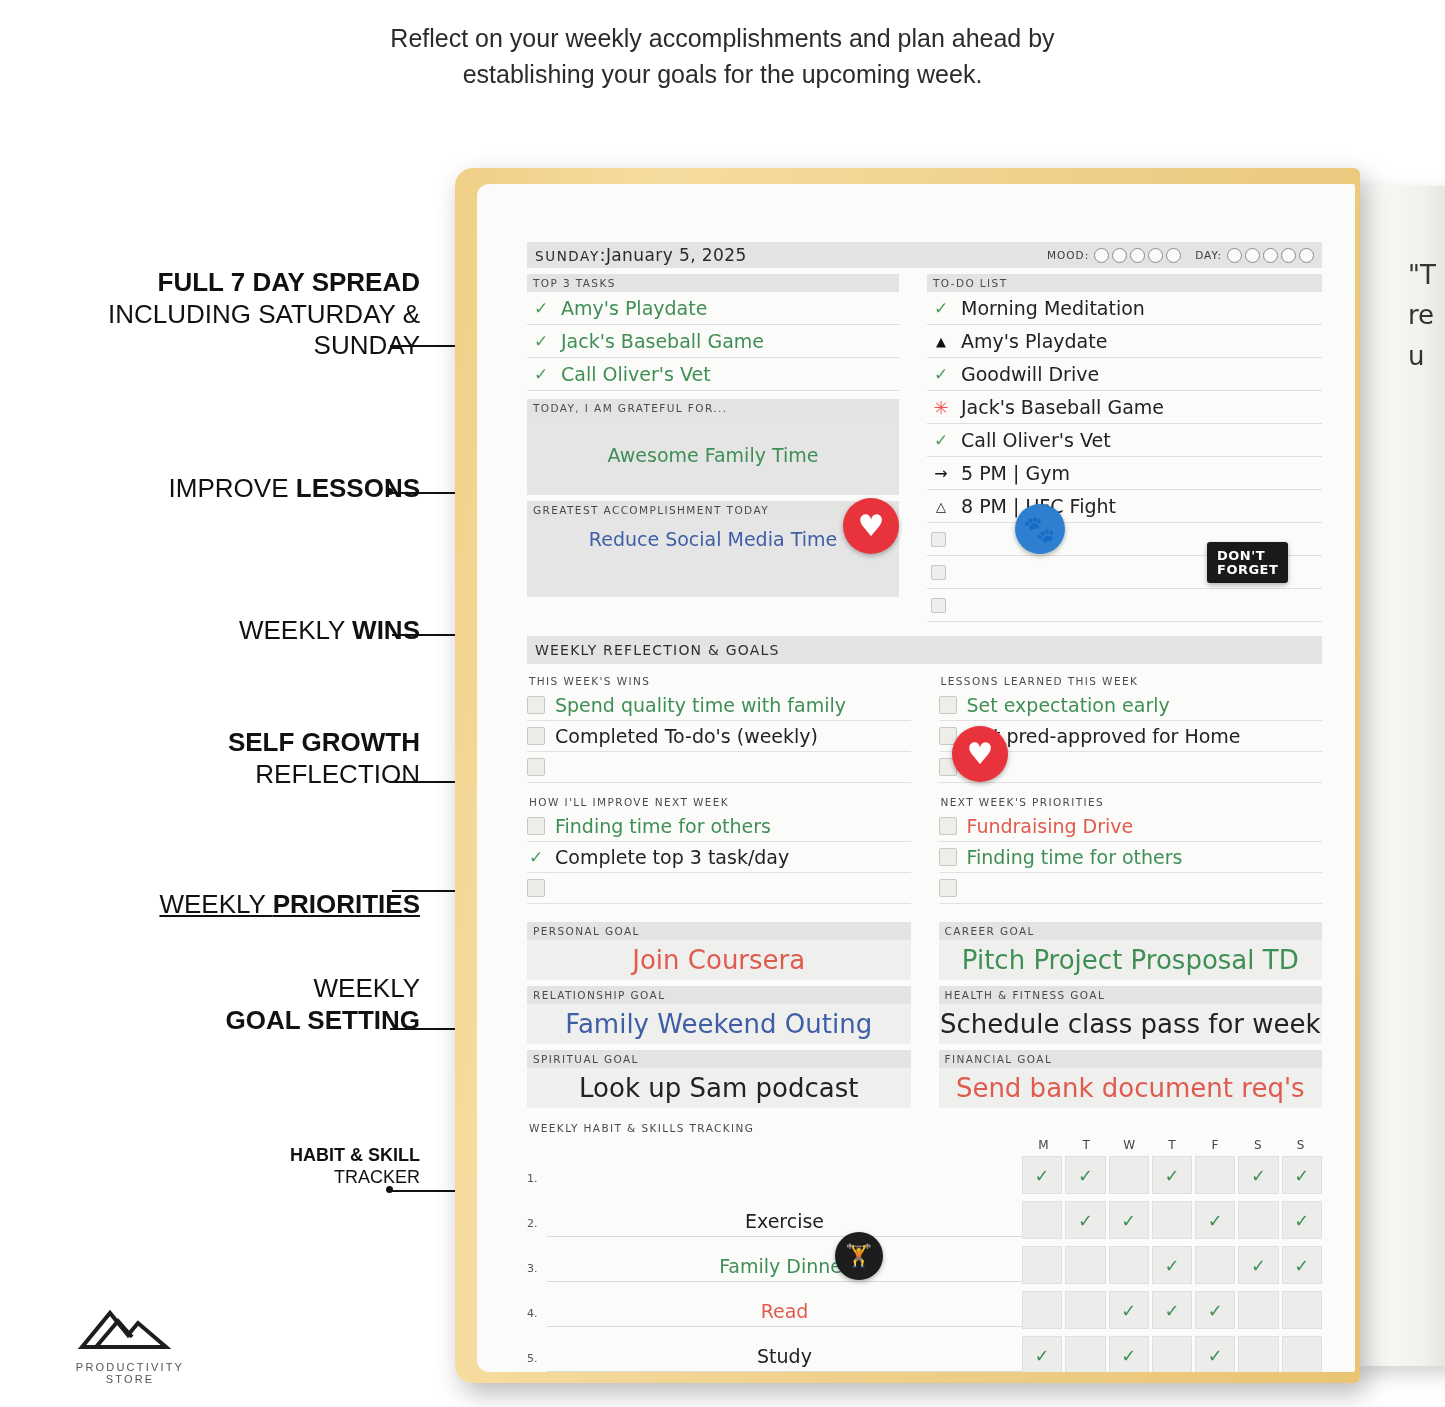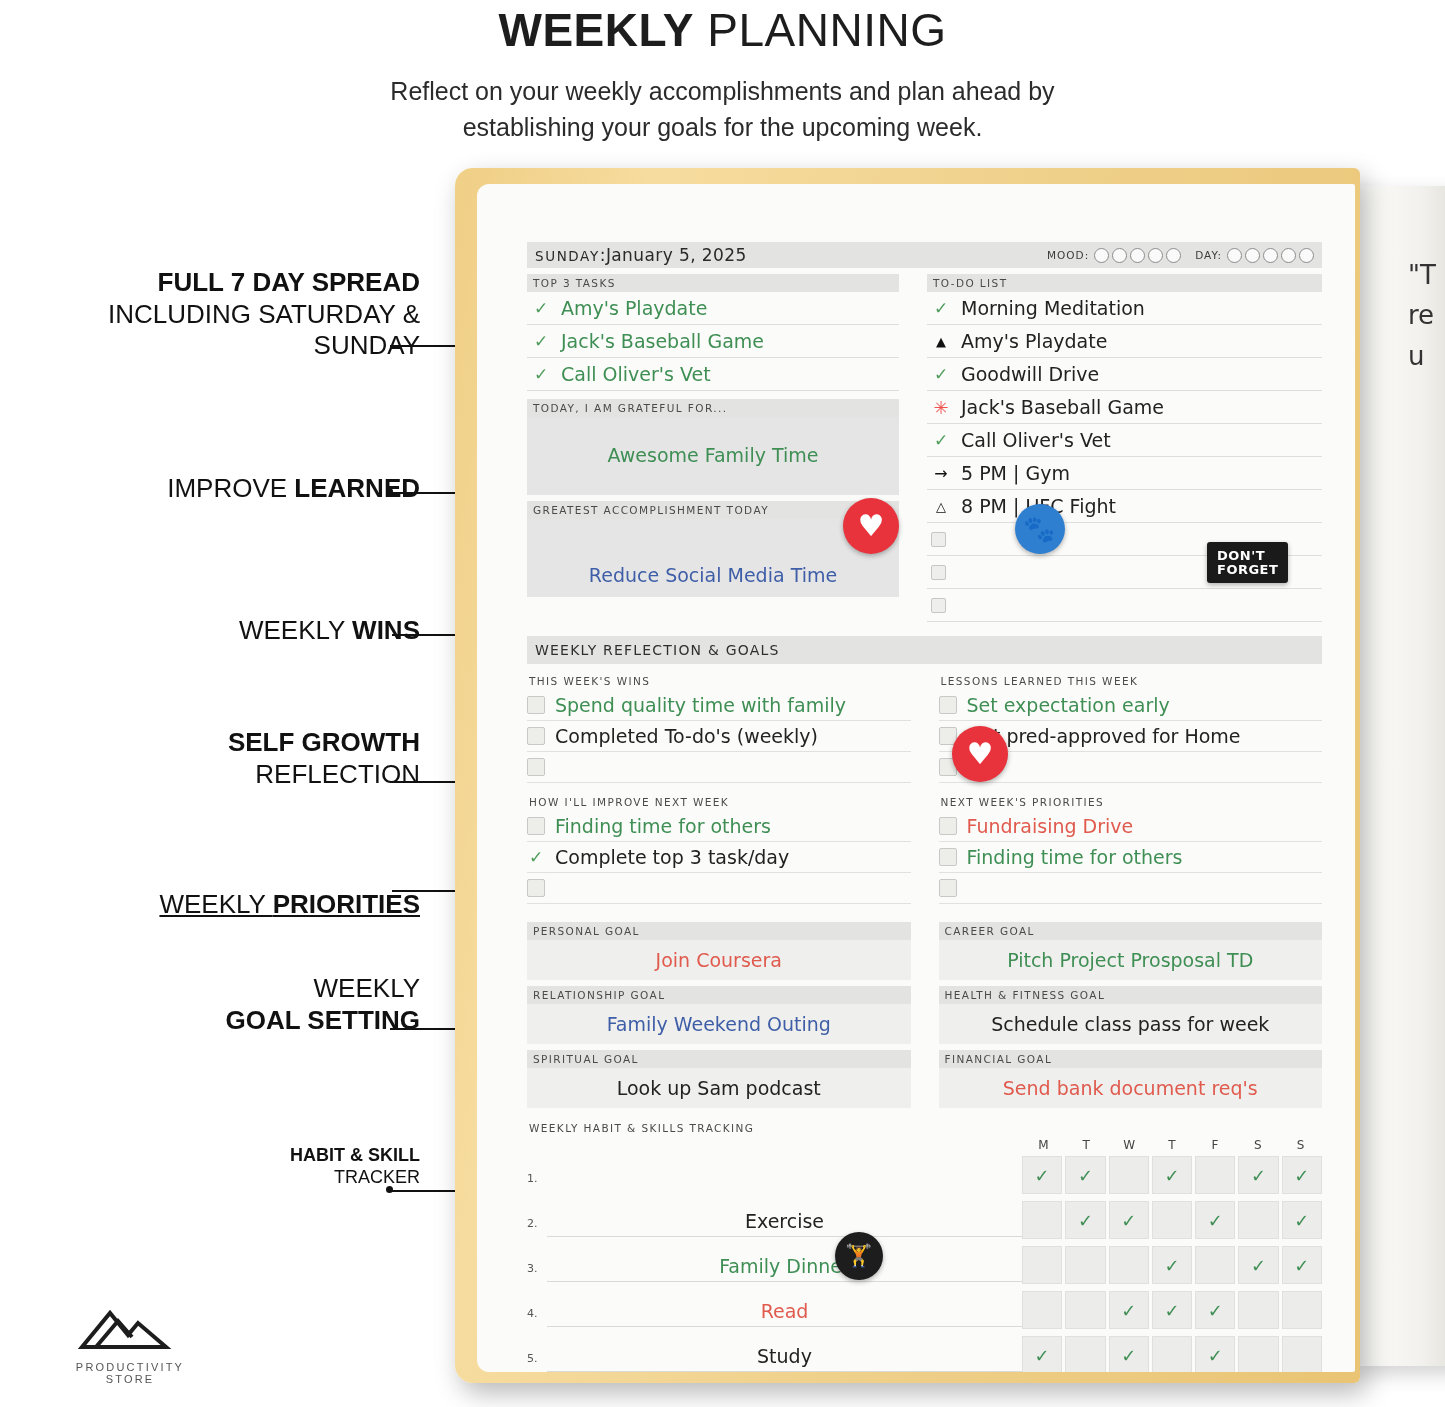--- a/index.html
+++ b/index.html
@@ -222,21 +222,21 @@
 
   .goal-block { margin-top: 6px; }
   .goal-label {
     font-size: 10.5px; letter-spacing: 1.4px; color: #4a4a4a;
     background:#e3e4e2; padding: 3px 6px;
   }
   .goal-value {
     background: #efefed;
     height: 40px;
     display: flex; align-items: center; justify-content: center;
-    font-size: 19px;
+    font-size: 26px;
   }
 
   .tracker-label {
     font-size: 10.5px; letter-spacing: 1.4px; color: #4a4a4a; margin: 14px 0 4px 2px;
   }
   .tracker {
     display: flex;
   }
   .tracker-left { flex: 1; }
   .hrow {
@@ -298,39 +298,36 @@
   }
   .logo .mark-svg { display:block; margin: 0 auto; }
   .logo .name {
     font-size: 11px; letter-spacing: 2.2px; color: #555; margin-top: 6px;
   }
 </style>
 </head>
 <body>
 
 <div class="header">
-  <div class="title">
-    <span class="bold">WEEKLY</span><span class="light"> PLANNING</span>
-  </div>
   <div class="subtitle">
     <div>Reflect on your weekly accomplishments and plan ahead by</div>
     <div>establishing your goals for the upcoming week.</div>
   </div>
 </div>
 
 <div class="annotations">
 
   <div class="anno a1">
     <span class="l1 b">FULL 7 DAY SPREAD</span>
     <span class="l1">INCLUDING SATURDAY &amp;</span>
     <span class="l1">SUNDAY</span>
   </div>
 
   <div class="anno a2">
-    <span class="l1"><span>IMPROVE </span><span class="b">LEARNED</span></span>
+    <span class="l1"><span>IMPROVE </span><span class="b">LESSONS</span></span>
   </div>
 
   <div class="anno a3">
     <span class="l1"><span>WEEKLY </span><span class="b">WINS</span></span>
   </div>
 
   <div class="anno a4">
     <span class="l1 b">SELF GROWTH</span>
     <span class="l1">REFLECTION</span>
   </div>
@@ -417,21 +414,21 @@
               <span class="entry c-green">Call Oliver's Vet</span>
             </div>
           </div>
 
           <div class="section-label" style="margin-top:8px;">TODAY, I AM GRATEFUL FOR...</div>
           <div class="field" style="height:58px; display:flex; align-items:center; justify-content:center;">
             <span class="val c-green">Awesome Family Time</span>
           </div>
 
           <div class="section-label">GREATEST ACCOMPLISHMENT TODAY</div>
-          <div class="field" style="height:58px; display:flex; align-items:flex-end; justify-content:center;">
+          <div class="field" style="height:58px; display:flex; align-items:flex-start; justify-content:center;">
             <span class="val c-blue">Reduce Social Media Time</span>
           </div>
         </div>
 
         <div class="col">
           <div class="section-label">TO-DO LIST</div>
           <div>
             <div class="line-row">
               <span class="mark check">✓</span>
               <span class="entry c-dark">Morning Meditation</span>

